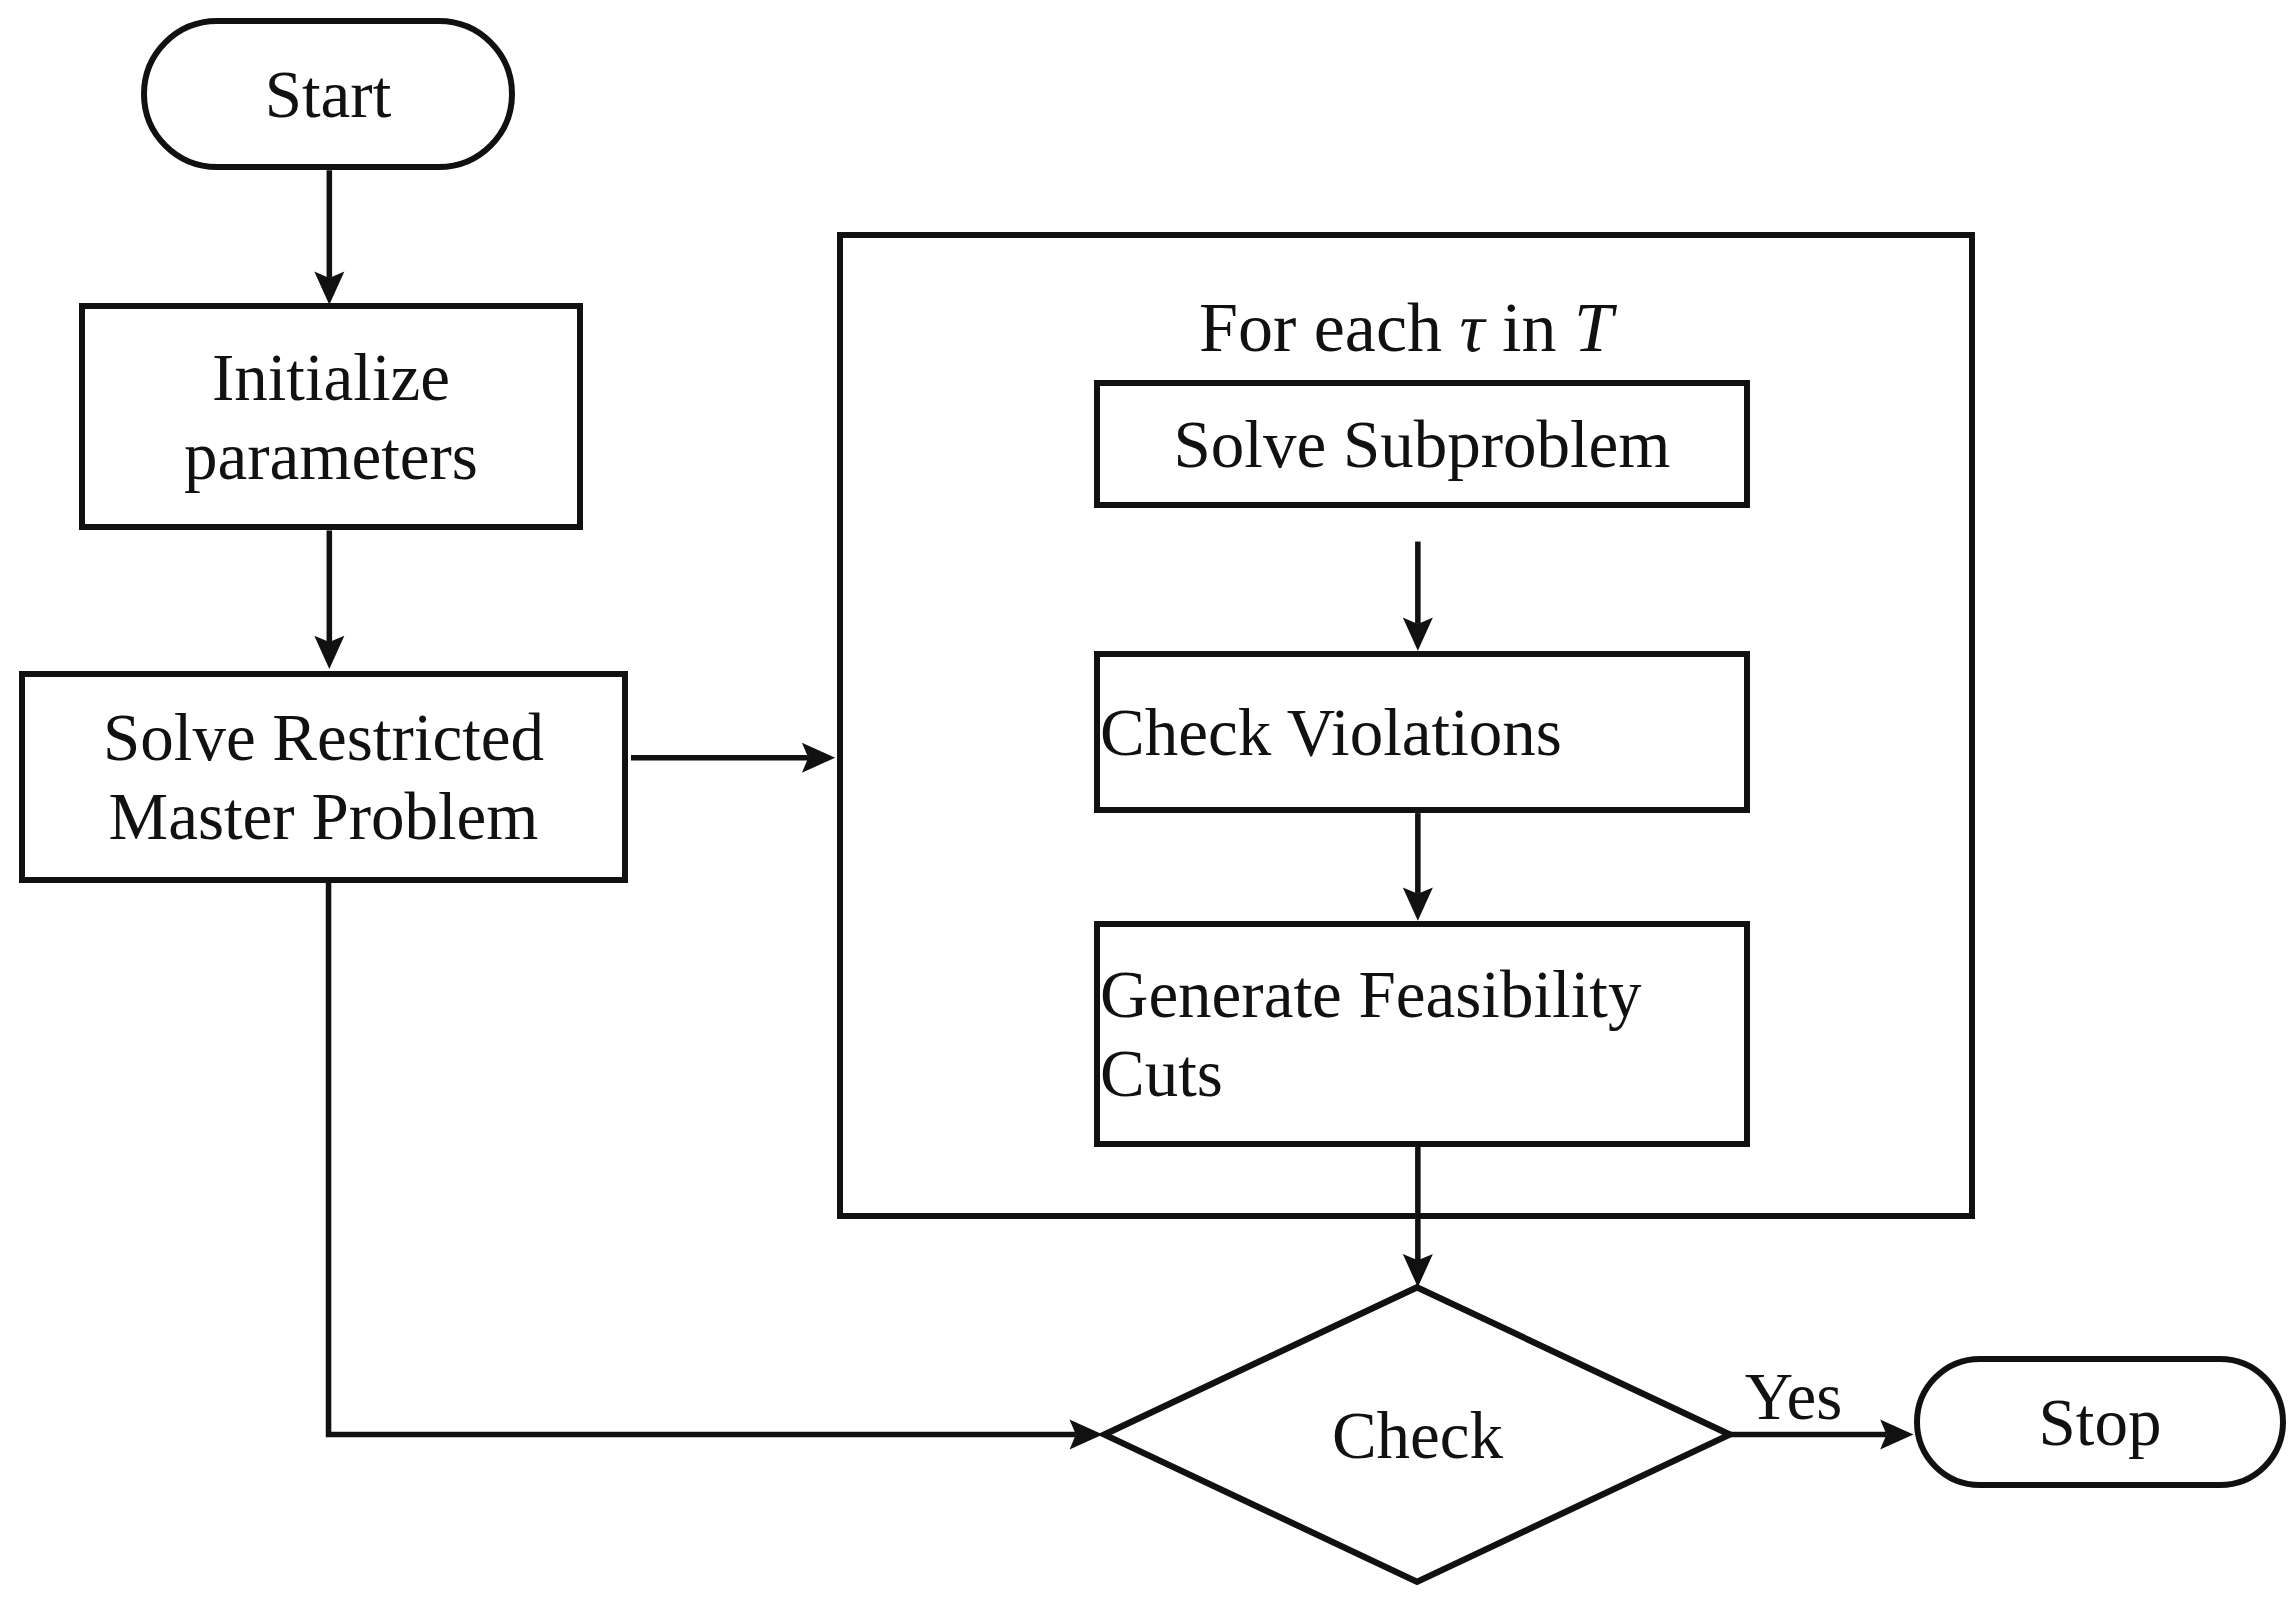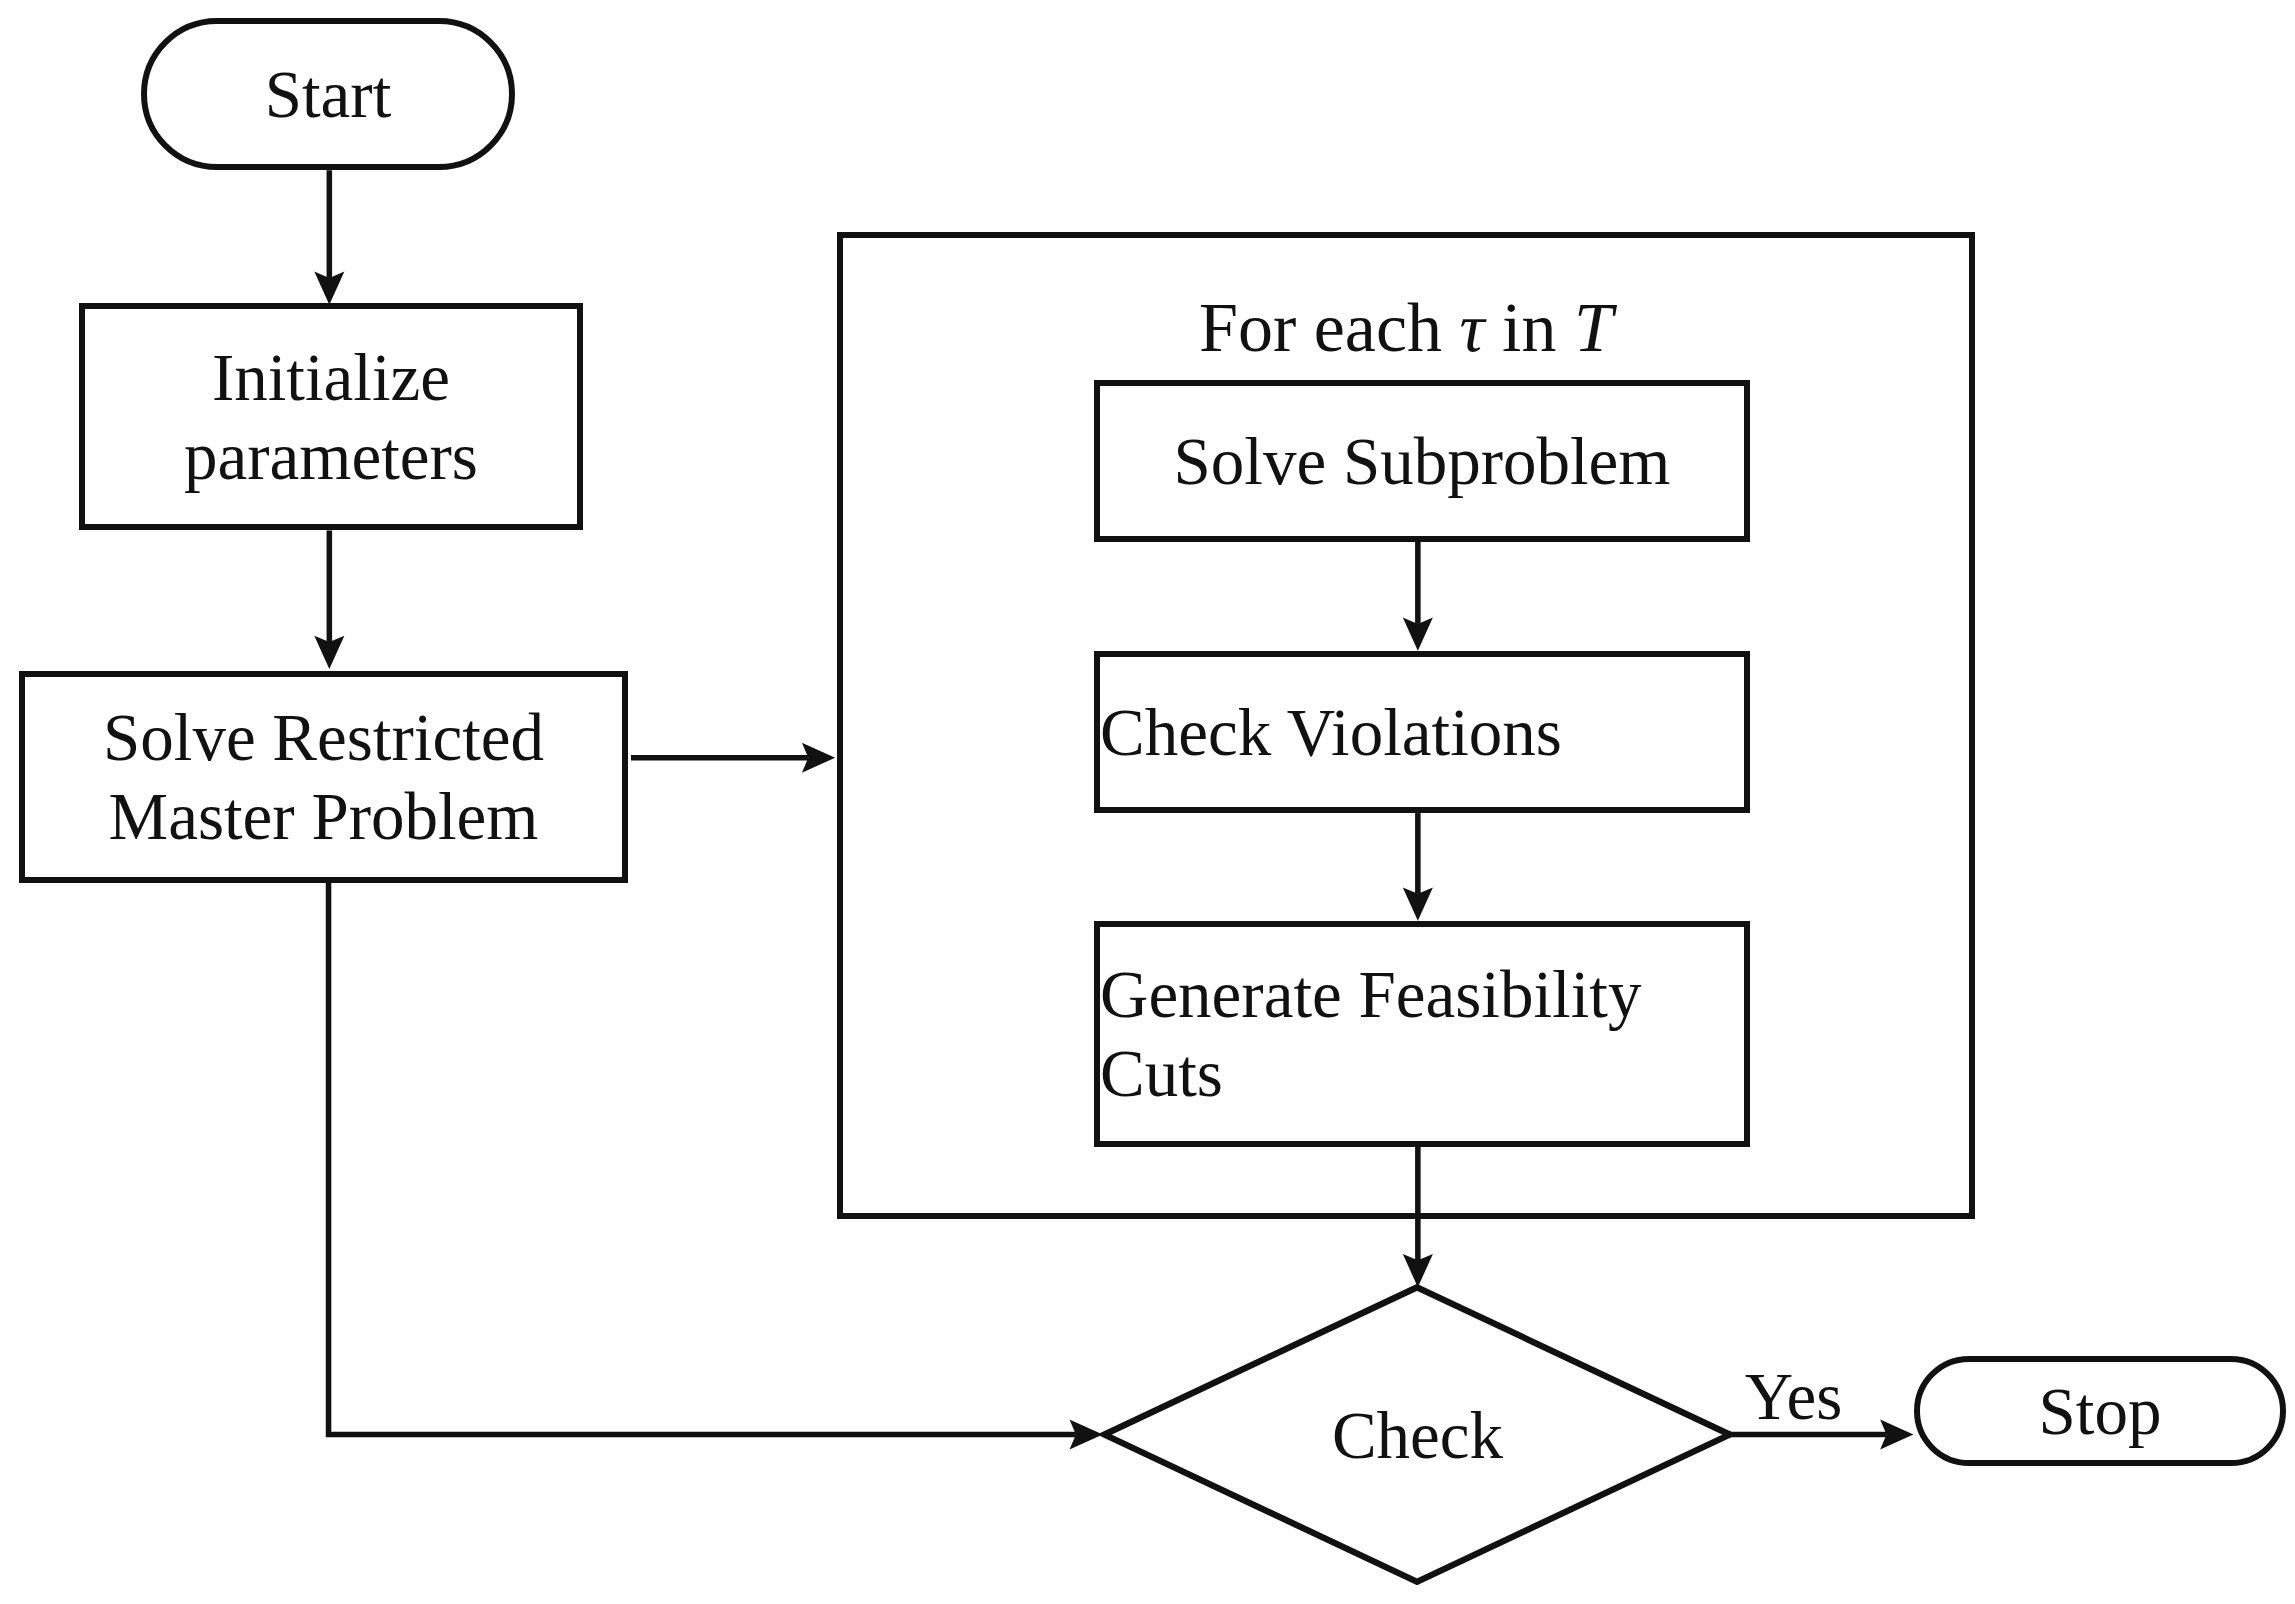--- a/index.html
+++ b/index.html
@@ -45,24 +45,24 @@
   #node-initialize   { left: 79px;  top: 303px;  width: 504px;  height: 227px; }
   #node-master       { left: 19px;   top: 671px;  width: 609px;  height: 212px; }
   #loop-container    { left: 837px; top: 232px;  width: 1138px; height: 987px;
                        position: absolute; box-sizing: border-box;
                        border: 6.3px solid #111111; background: #ffffff; }
   #loop-title        { left: 837px; top: 277px;  width: 1138px; height: 91px;
                        position: absolute; display: flex; justify-content: center;
                        align-items: flex-end; font-size: 70px; }
   #loop-title span   { white-space: pre; }
   .math              { font-style: italic; }
-  #node-subproblem   { left: 1094px; top: 380px;  width: 656px;  height: 162px; }
+  #node-subproblem   { left: 1094px; top: 380px;  width: 656px;  height: 128px; }
   #node-violations   { left: 1094px; top: 651px;  width: 656px;  height: 162px; }
   #node-cuts         { left: 1094px; top: 921px; width: 656px;  height: 226px; }
-  #node-stop         { left: 1914px; top: 1356px; width: 372px;  height: 110px; }
+  #node-stop         { left: 1914px; top: 1356px; width: 372px;  height: 132px; }
   
   #decision-label    { left: 1180px; top: 1356px; width: 475px;  height: 158px;
                        position: absolute; display: flex; flex-direction: column;
                        justify-content: center; align-items: center;
                        font-size: 67px; line-height: 79px; text-align: center; }
   
   #yes-label         { left: 1726px; top: 1359px; width: 135px;  height: 74px;
                        position: absolute; display: flex; align-items: flex-end;
                        justify-content: center; font-size: 67px; line-height: 74px; }
   

